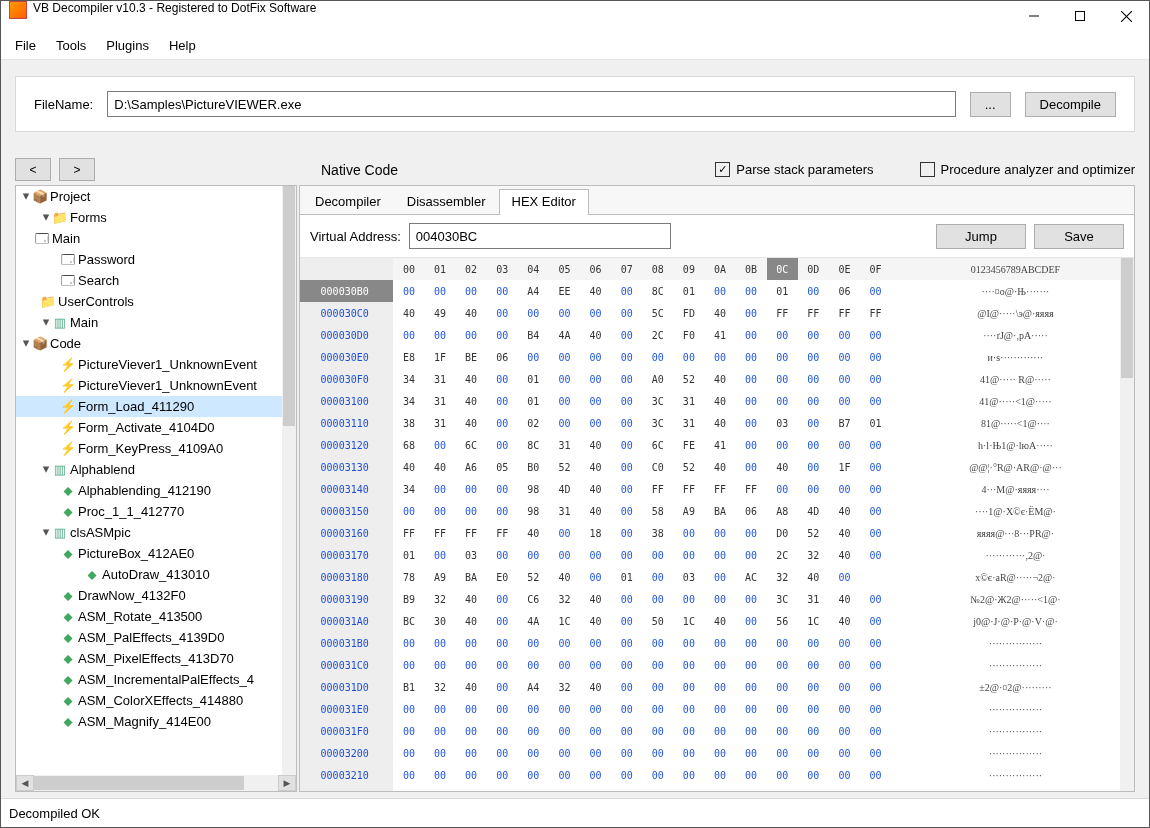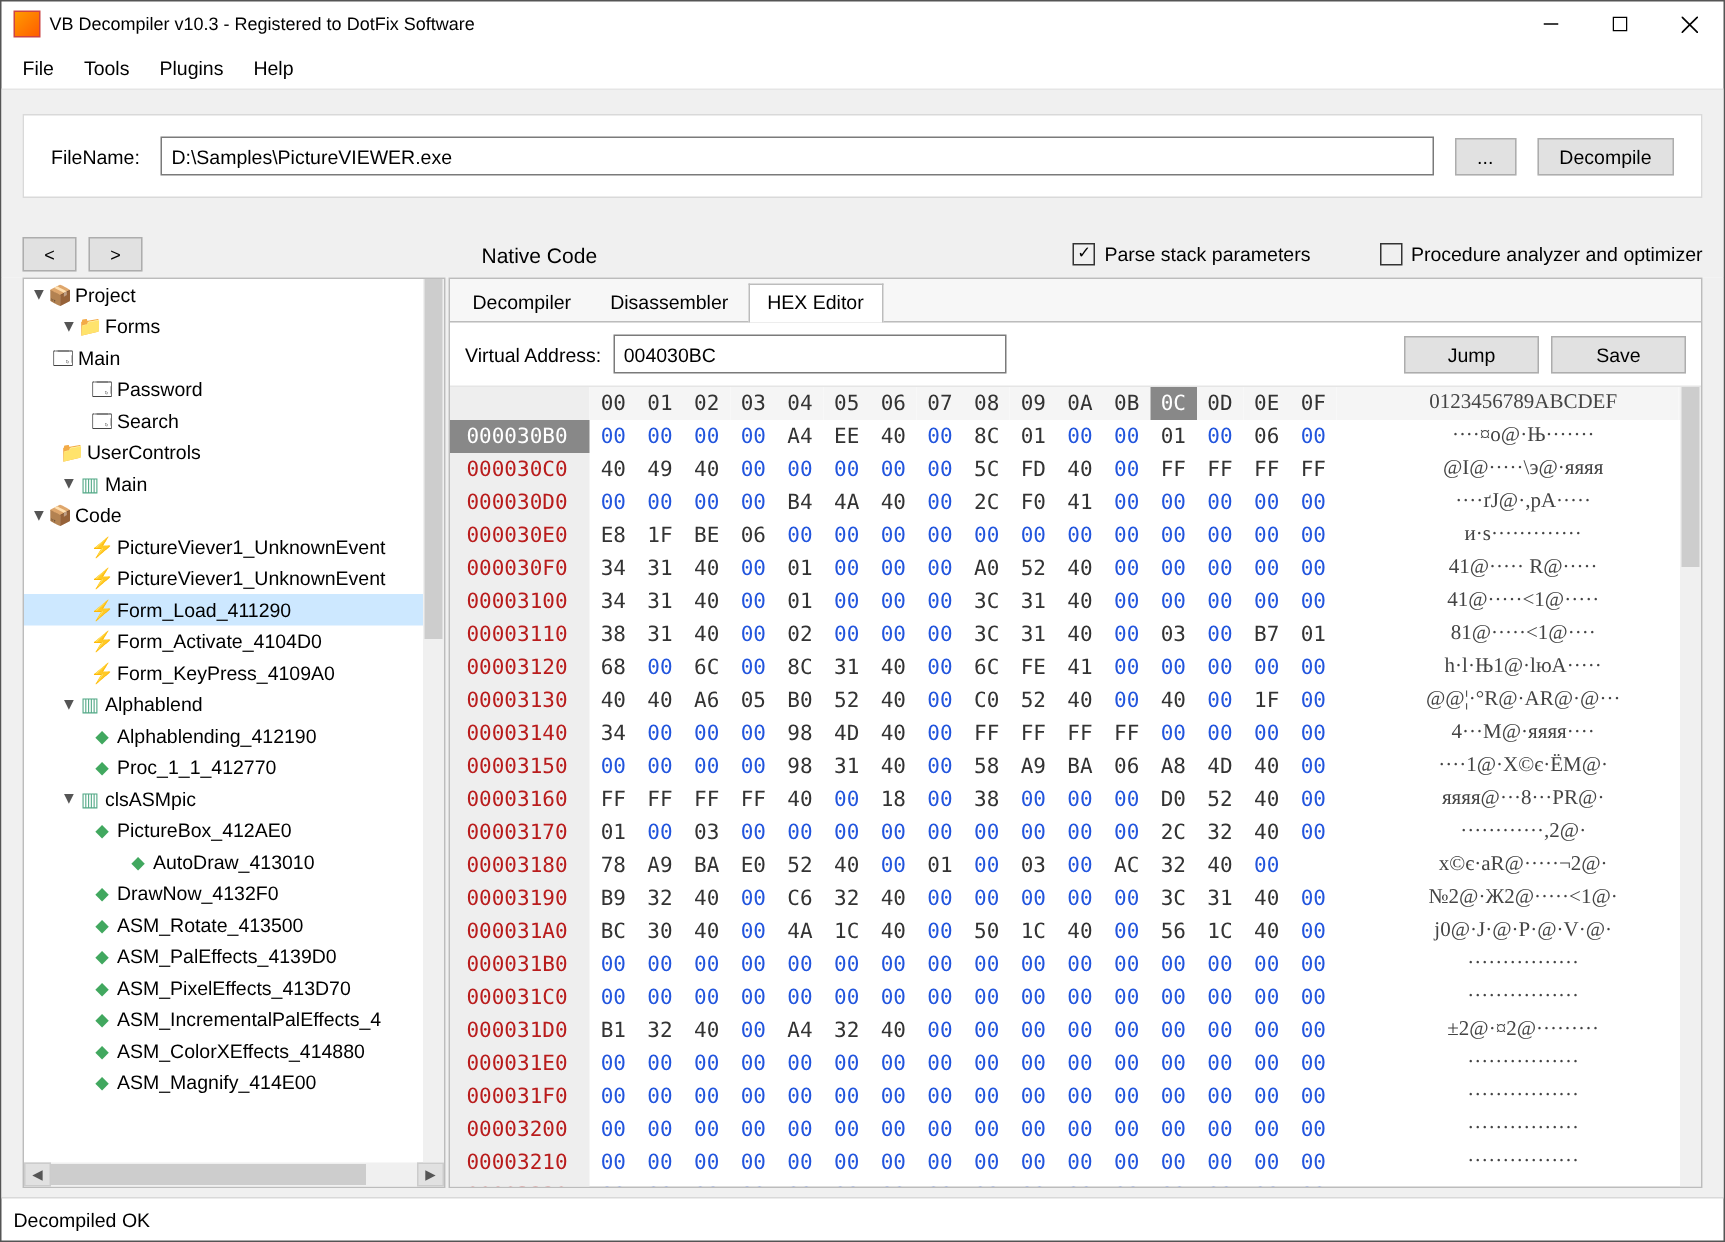--- a/index.html
+++ b/index.html
@@ -1,17 +1,17 @@
 <!DOCTYPE html>
 <html><head>
 <meta charset="utf-8">
 <style>
 html,body{margin:0;padding:0;font-family:"Segoe UI",Tahoma,sans-serif;font-size:13px;color:#000;background:#fff;user-select:none}
 .window{width:1150px;height:828px;border:1px solid #555;display:flex;flex-direction:column;box-sizing:border-box;background:#fff}
-.titlebar{height:30px;display:flex;align-items:center;padding:0 0 0 8px}
+.titlebar{height:30px;display:flex;padding:0 0 0 8px}
 .titlebar .app-icon{width:16px;height:16px;background:linear-gradient(135deg,#ff9a00,#ff5e00);border:1px solid #c44;margin-right:6px}
 .titlebar .title{flex:1;font-size:12px}
 .winbtns{display:flex;height:100%}
 .winbtn{width:46px;display:flex;align-items:center;justify-content:center}
 .winbtn svg{width:10px;height:10px;stroke:#000;stroke-width:1;fill:none}
 .winbtn.close svg{width:11px;height:11px}
 .menubar{height:24px;display:flex;align-items:center;padding:2px 6px;gap:4px;border-bottom:1px solid #e5e5e5}
 .menubar span{padding:2px 8px}
 .toolbar-area{background:#f0f0f0;padding:16px 14px}
 .filename-row{background:#fff;border:1px solid #d9d9d9;padding:14px 18px;display:flex;align-items:center;gap:14px}
@@ -46,23 +46,23 @@
 .hscroll .thumb{position:absolute;left:0;top:1px;bottom:1px;width:210px;background:#cdcdcd}
 .right-pane{flex:1;display:flex;flex-direction:column;background:#fff;border:1px solid #bcbcbc}
 .tabs{display:flex;height:26px;padding:2px 2px 0 2px;gap:0;background:#f7f7f7;border-bottom:1px solid #bcbcbc}
 .tab{padding:4px 12px;font-size:13px;border:1px solid transparent;border-bottom:none;position:relative;top:1px}
 .tab.active{background:#fff;border-color:#bcbcbc}
 .vaddr-row{display:flex;align-items:center;gap:8px;padding:8px 10px}
 #va-input{flex:1;max-width:480px}
 .vaddr-row .btn{width:90px}
 .vaddr-row .flex{flex:1}
 .hex{flex:1;overflow:hidden;position:relative;border-top:1px solid #e5e5e5}
-.hex table{border-collapse:collapse;font-family:Consolas,monospace;font-size:14px;width:100%;table-layout:fixed}
+.hex table{border-collapse:collapse;font-family:Consolas,monospace;font-size:10px;width:100%;table-layout:fixed}
 .hex td,.hex th{padding:0;height:22px;text-align:center;font-weight:normal}
-.hex .addr{width:86px;background:#eee;color:#b91c1c;text-align:center;padding-right:4px}
+.hex .addr{width:86px;background:#eee;color:#1d4ed8;text-align:center;padding-right:4px}
 .hex .addr.sel{background:#888;color:#fff}
 .hex .hxcol{width:30px}
 .hex .gap{width:14px}
 .hex .asc{width:200px;text-align:center;padding-left:6px;font-family:Liberation Serif, serif;color:#444;white-space:pre}
 .hex thead td{background:#f5f5f5;color:#333}
 .hex thead .hxcol.sel{background:#888;color:#fff}
 .hex .b00{color:#2255dd}
 .hex .bxx{color:#333}
 .hex .vscroll{background:#f0f0f0}
 .hex .vscroll .thumb{height:120px}

